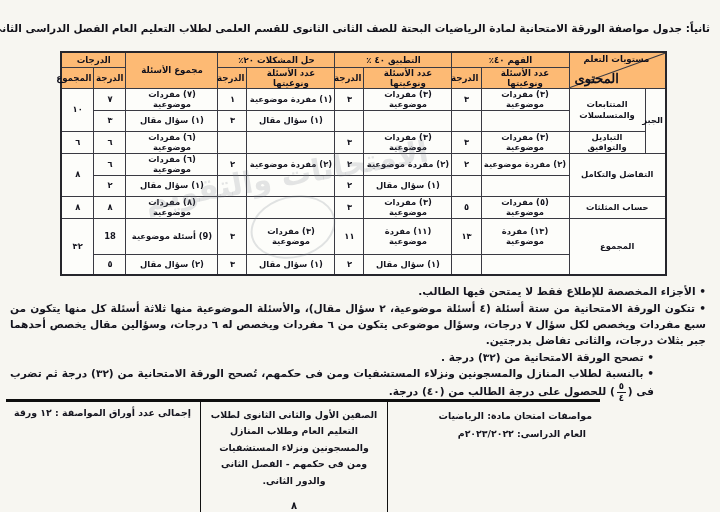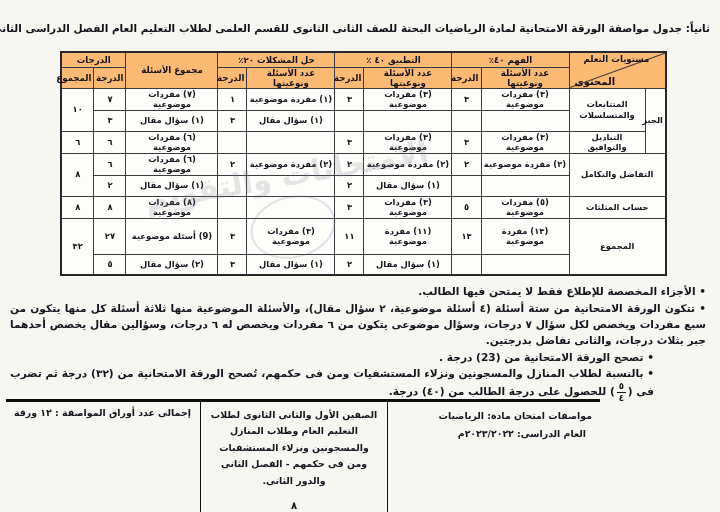--- a/index.html
+++ b/index.html
@@ -34,21 +34,21 @@
   table.spec td { font-size:8.4px; line-height:1.25; }
   tr.hrow{height:15px} tr.brow{height:21px} tr.tallrow{height:36px}
   td.topic { font-size:8.6px; }
   td.subject { font-size:8.6px; width:21px; }
   td.gradecell, td.totalcell { font-size:9px; }
   
   th.corner { position:relative; padding:0; }
   .corner-wrap{ position:absolute; inset:0; }
   .corner-wrap svg{ position:absolute; inset:0; width:100%; height:100%; }
   .corner-top{ position:absolute; top:1px; right:4px; left:14px; text-align:left; font-size:8.6px;}
-  .corner-bottom{ position:absolute; bottom:1px; left:5px; font-size:10px;}
+  .corner-bottom{ position:absolute; bottom:1px; left:5px; font-size:13px;font-family:Liberation Serif, serif;}
   
   .notes { margin:8px 4px 0 0; list-style:none; }
   .notes li {
     font-size:10.6px; font-weight:bold; text-align:right;
     line-height:1.5; margin-bottom:1px; color:#14141e;
   }
   .notes li::before { content:"• "; }
   .notes li.indent { margin-right:52px; }
   .notes li.wraps { text-align:justify; }
   .frac { display:inline-flex; flex-direction:column; align-items:center;
@@ -205,21 +205,21 @@
 
   <tr class="tallrow">
     <td class="topic" colspan="2" rowspan="2">المجموع</td>
     <td>(١٣) مفردة موضوعية</td>
     <td class="gradecell">١٣</td>
     <td>(١١) مفردة موضوعية</td>
     <td class="gradecell">١١</td>
     <td>(٣) مفردات موضوعية</td>
     <td class="gradecell">٣</td>
     <td>(9) أسئلة موضوعية</td>
-    <td class="gradecell">٢٧</td>
+    <td class="gradecell">18</td>
     <td class="totalcell" rowspan="2">٣٢</td>
   </tr>
 
   <tr class="brow">
     <td></td>
     <td></td>
     <td>(١) سؤال مقال</td>
     <td class="gradecell">٢</td>
     <td>(١) سؤال مقال</td>
     <td class="gradecell">٣</td>
@@ -228,21 +228,21 @@
   </tr>
   </tbody>
 </table>
 
 <div class="wm-text">الامتحانات والتقويم</div>
 <div class="wm-stamp"></div>
 
 <ul class="notes">
   <li><span>الأجزاء المخصصة للإطلاع فقط </span><span>لا يمتحن فيها الطالب.</span></li>
   <li class="wraps">تتكون الورقة الامتحانية من ستة أسئلة (٤ أسئلة موضوعية، ٢ سؤال مقال)، والأسئلة الموضوعية منها ثلاثة أسئلة كل منها يتكون من سبع مفردات ويخصص لكل سؤال ٧ درجات، وسؤال موضوعى يتكون من ٦ مفردات ويخصص له ٦ درجات، وسؤالين مقال يخصص أحدهما جبر بثلاث درجات، والثانى تفاضل بدرجتين.</li>
-  <li class="indent">تصحح الورقة الامتحانية من (23) درجة .</li>
+  <li class="indent">تصحح الورقة الامتحانية من (٣٢) درجة .</li>
   <li class="indent wraps"><span>بالنسبة لطلاب المنازل والمسجونين ونزلاء المستشفيات ومن فى حكمهم، تُصحح الورقة الامتحانية من (٣٢) درجة ثم تضرب فى (</span><span class="frac">
         <span>٥</span>
         <span class="fbar"></span>
         <span>٤</span>
       </span><span>) للحصول على درجة الطالب من (٤٠) درجة.</span></li>
 </ul>
 
 <div class="footer">
   <div class="f-sec f-right">
     <div>مواصفات امتحان مادة: الرياضيات</div>

